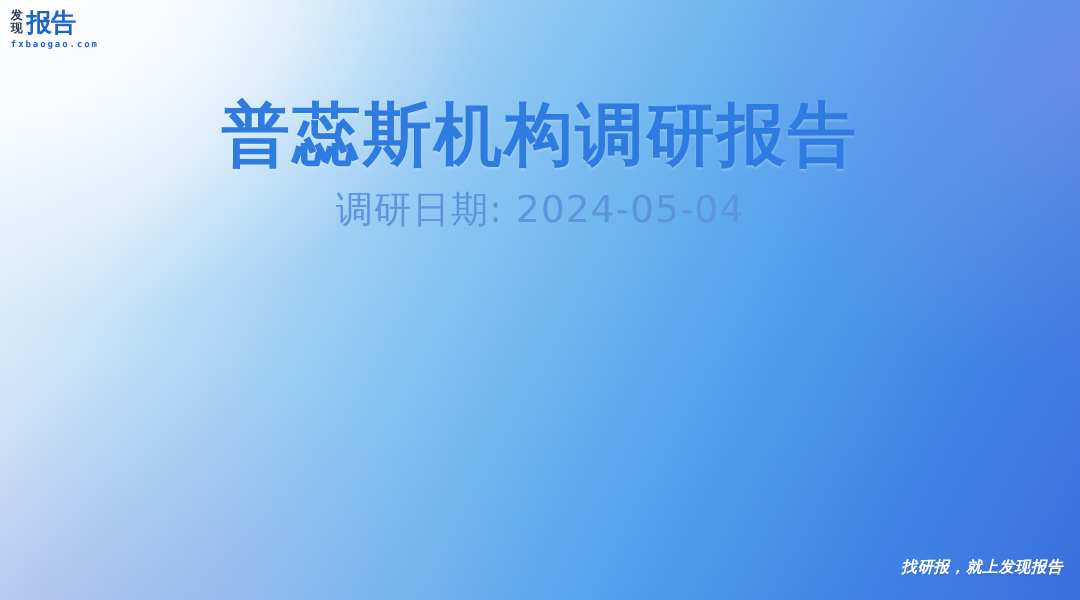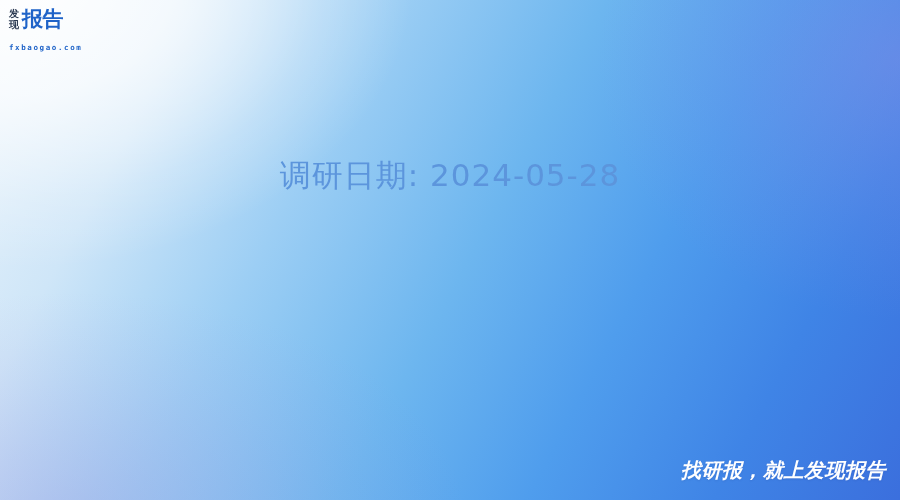--- a/index.html
+++ b/index.html
@@ -65,21 +65,21 @@
   .logo-stack span { display: block; }
   .logo-word {
     font-family: "DejaVu Sans", "Liberation Sans", sans-serif;
     font-size: 21px;
     font-weight: 700;
     color: #1f63c8;
     letter-spacing: -0.5px;
     line-height: 1;
   }
   .logo-url {
-    margin-top: 14px;
+    margin-top: 3px;
     font-family: "DejaVu Sans Mono", "Liberation Mono", monospace;
     font-size: 7.5px;
     font-weight: 700;
     color: #1f63c8;
     letter-spacing: 1.6px;
   }
 
   
   .title-block {
     position: absolute;
@@ -114,21 +114,21 @@
     line-height: 1.2;
     z-index: 4;
   }
 
   
   .slogan {
     position: absolute;
     right: 14px;
     bottom: 20px;
     font-family: "DejaVu Sans", "Liberation Sans", sans-serif;
-    font-size: 20px;
+    font-size: 13px;
     font-weight: 700;
     font-style: italic;
     color: #ffffff;
     letter-spacing: 0.5px;
     line-height: 1;
     z-index: 5;
     text-shadow: 0 1px 2px rgba(40,70,150,0.20);
   }
 </style>
 </head>
@@ -257,17 +257,20 @@
     <div class="logo-main">
       <span class="logo-stack">
         <span>发</span>
         <span>现</span>
       </span>
       <span class="logo-word">报告</span>
     </div>
     <div class="logo-url">fxbaogao.com</div>
   </div>
 
-  <div class="report-subtitle">调研日期: 2024-05-28</div>
+  <div class="title-block">
+    <h1 class="report-title">普蕊斯机构调研报告</h1>
+  </div>
+  <div class="report-subtitle">调研日期: 2024-05-04</div>
 
   <div class="slogan">找研报，就上发现报告</div>
 
 </div>
 
 </body></html>

